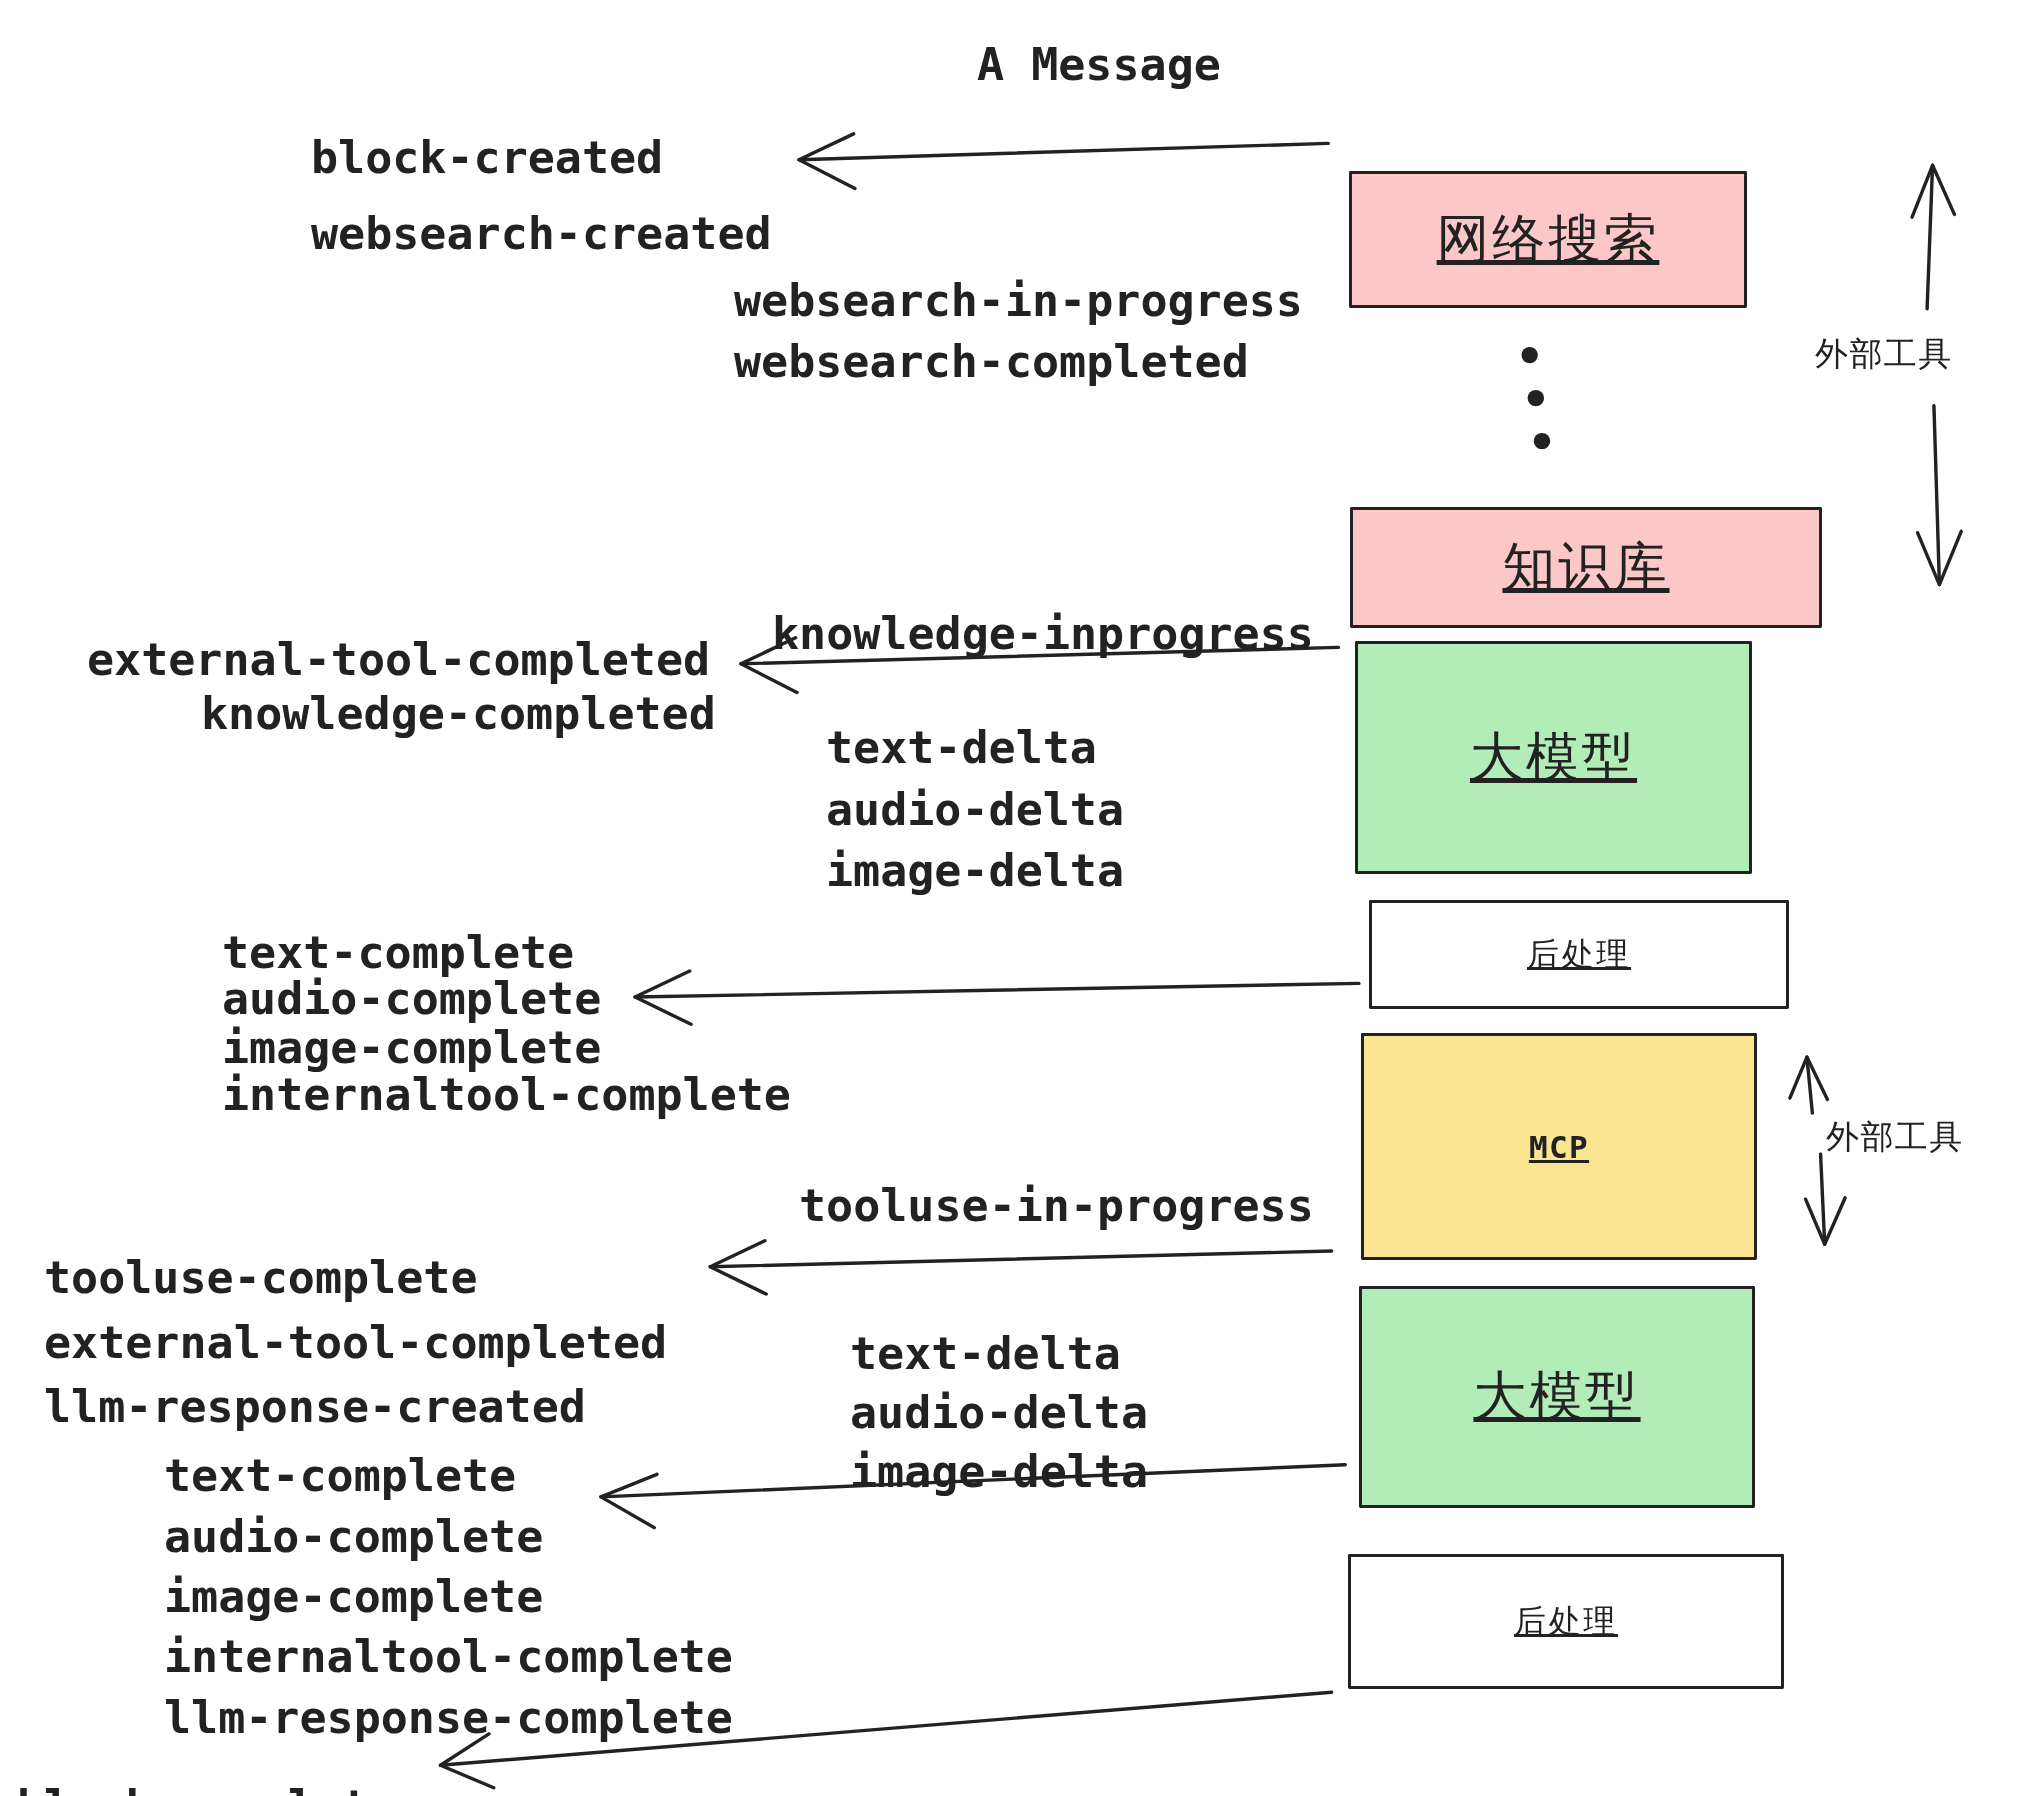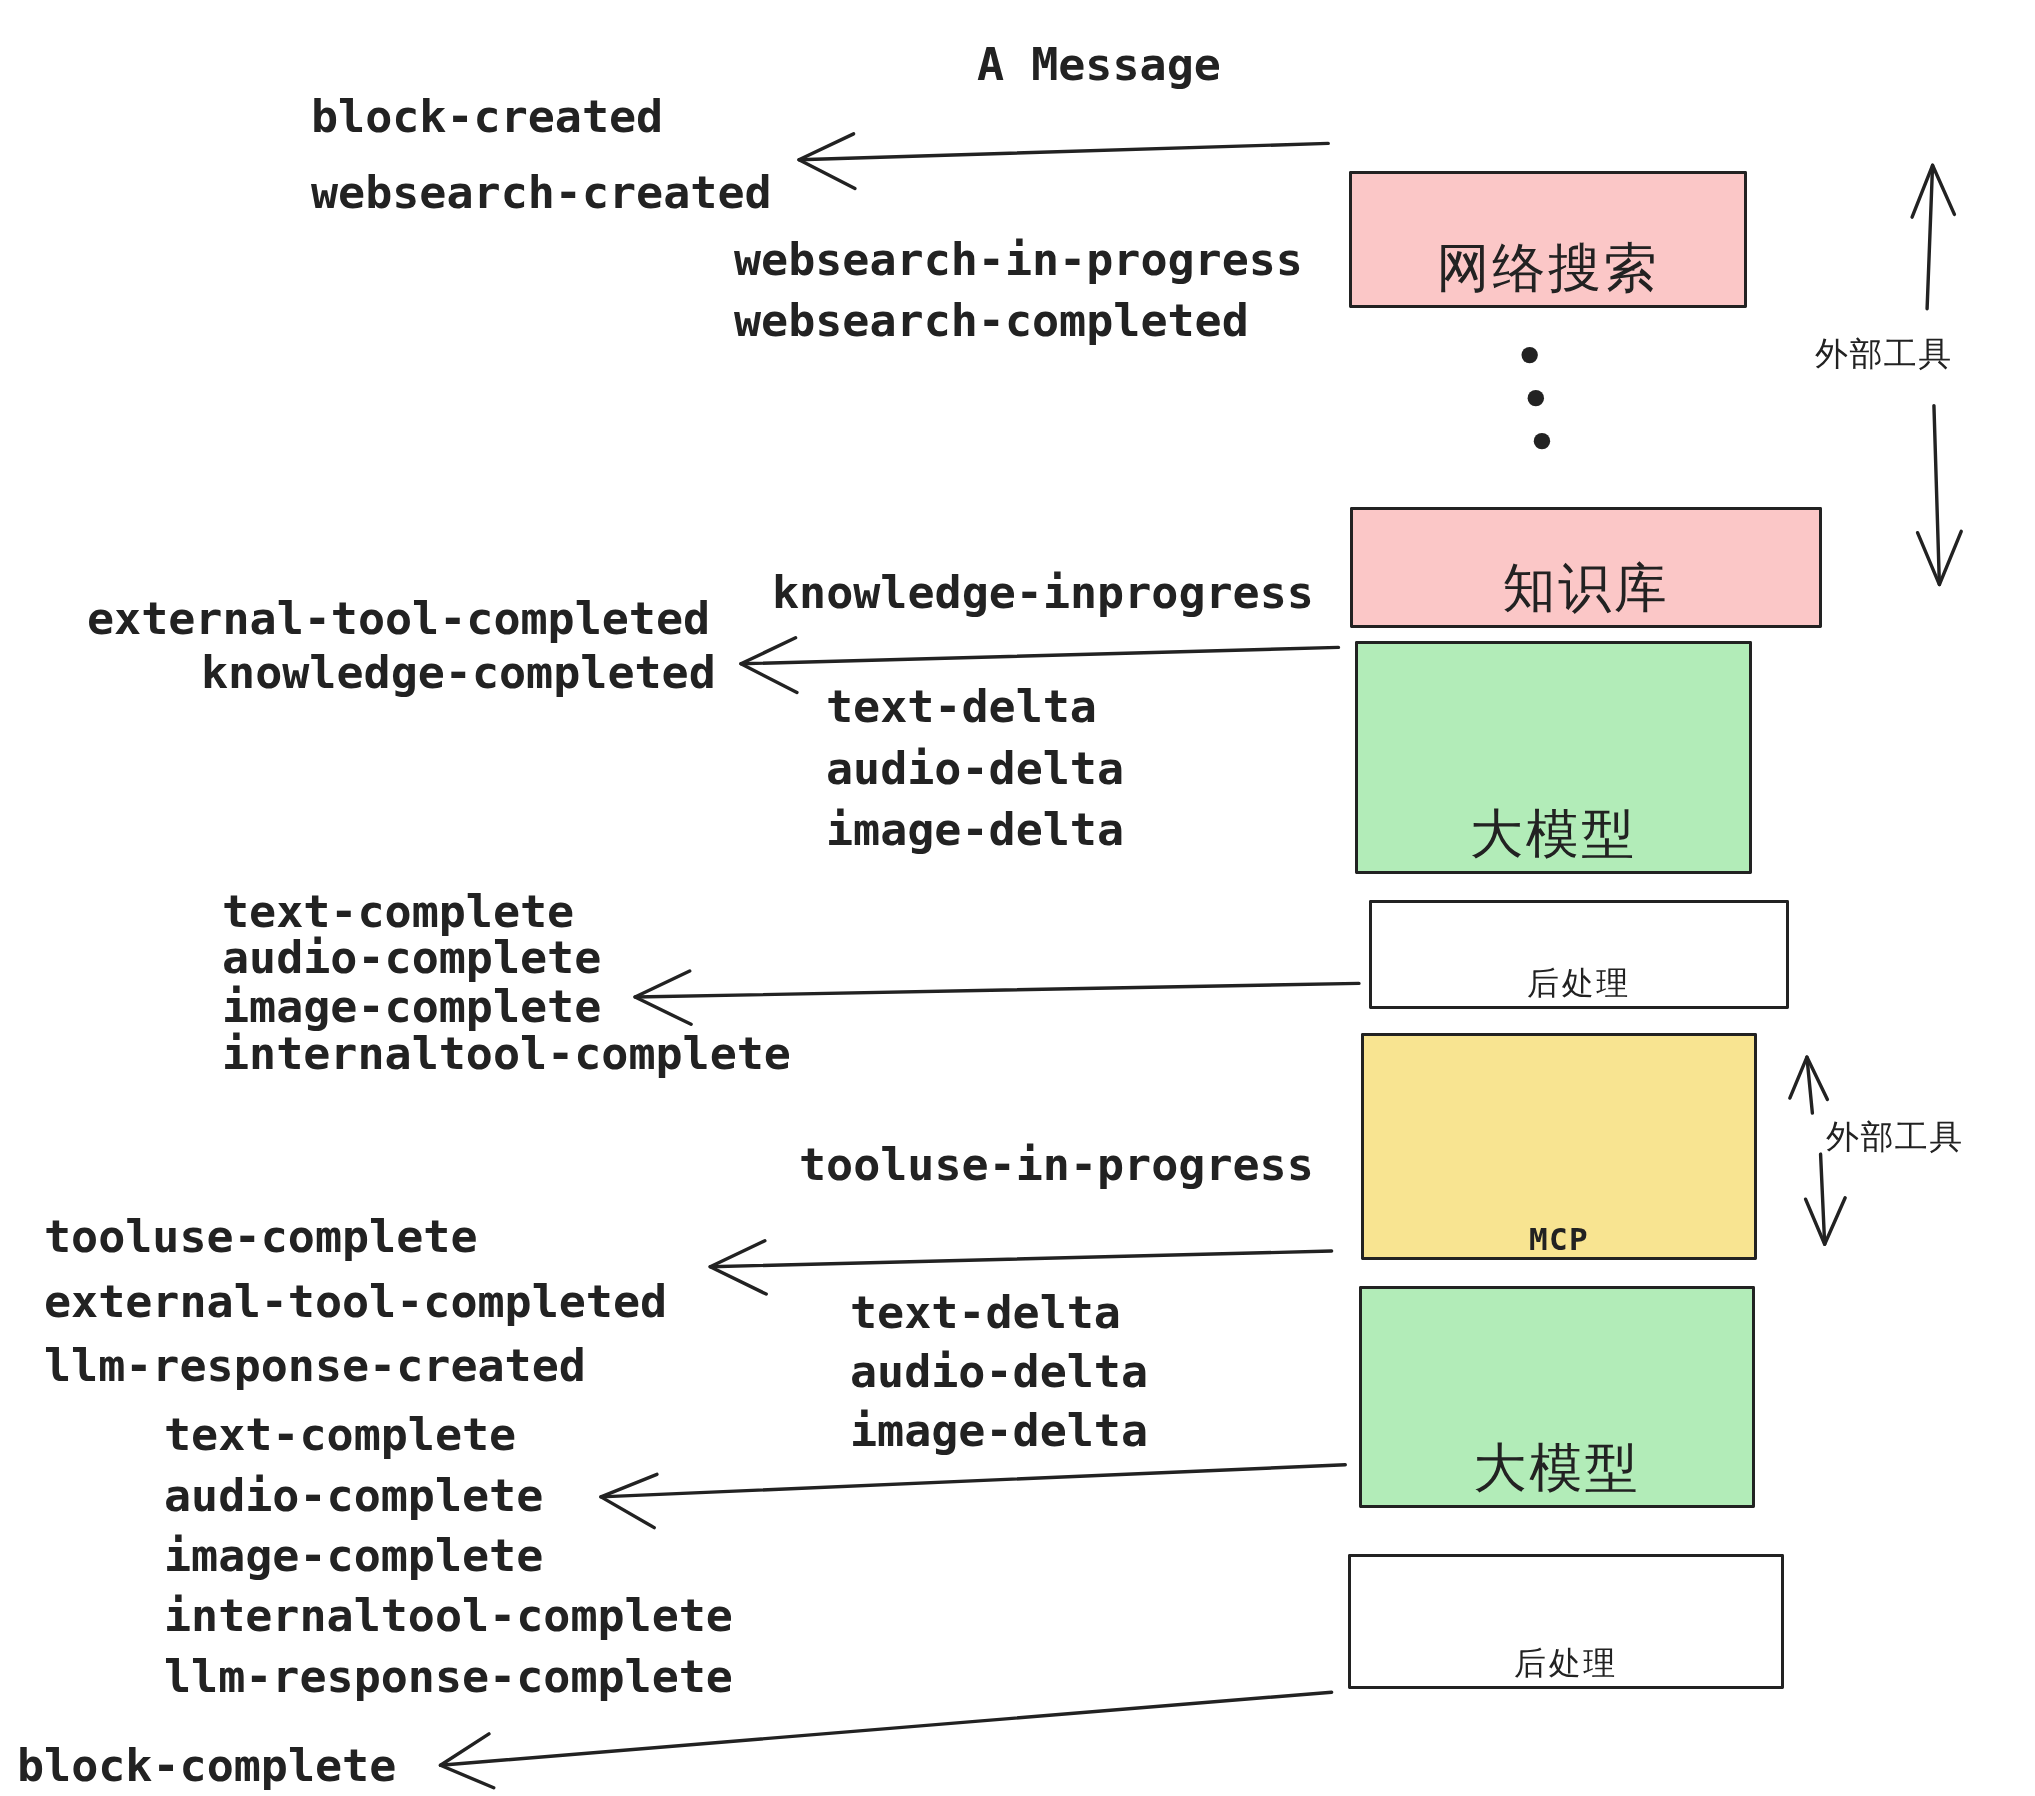--- a/index.html
+++ b/index.html
@@ -2,23 +2,23 @@
 <html style="--ink: #222222; --pink: #fbc7c7; --green: #b2ecb8; --yellow: #f8e491; --white: #ffffff; --bg: #ffffff;font-size:11px"><head>
 <meta charset="utf-8">
 <style>
   :root{
     --ink:#222222; --pink:#fbc7c7; --green:#b2ecb8; --yellow:#f8e491; --white:#ffffff; --bg:#ffffff;
   }
   html,body{margin:0;padding:0;background:var(--bg);}
   .stage{position:relative;width:2035px;height:1796px;background:var(--bg);overflow:hidden;
          font-family:"DejaVu Sans Mono", monospace;color:var(--ink);}
   .title{position:absolute;font:700 45px "DejaVu Sans Mono", monospace;line-height:45px;white-space:pre;margin-top:22px;}
-  .ev{position:absolute;font:700 45px "DejaVu Sans Mono", monospace;line-height:45px;white-space:pre;}
-  .box{position:absolute;border:3.4px solid var(--ink);display:flex;align-items:flex-end;justify-content:center;
-       box-sizing:border-box;border-radius:1.4px;}
+  .ev{position:absolute;font:700 45px "DejaVu Sans Mono", monospace;line-height:45px;white-space:pre;margin-top:41px;}
+  .box{position:absolute;border:3.4px solid var(--ink);display:flex;align-items:center;justify-content:center;
+       box-sizing:border-box;border-radius:1.4px;text-decoration:underline;}
   .box-label{font-family:"Liberation Sans", sans-serif;font-size:53px;font-weight:500;letter-spacing:2.7px;}
   .box-label.small{font-size:32px;}
   .box-label.mono{font-family:"DejaVu Sans Mono", monospace;font-size:31px;font-weight:700;letter-spacing:1.4px;}
   .fill-pink{background:var(--pink);}
   .fill-green{background:var(--green);}
   .fill-yellow{background:var(--yellow);}
   .fill-white{background:var(--white);}
   .side-label{position:absolute;font-family:Liberation Serif, serif;font-size:33px;font-weight:500;
               line-height:48px;white-space:pre;letter-spacing:1.4px;}
   svg.overlay{position:absolute;left:0;top:0;pointer-events:none;}

